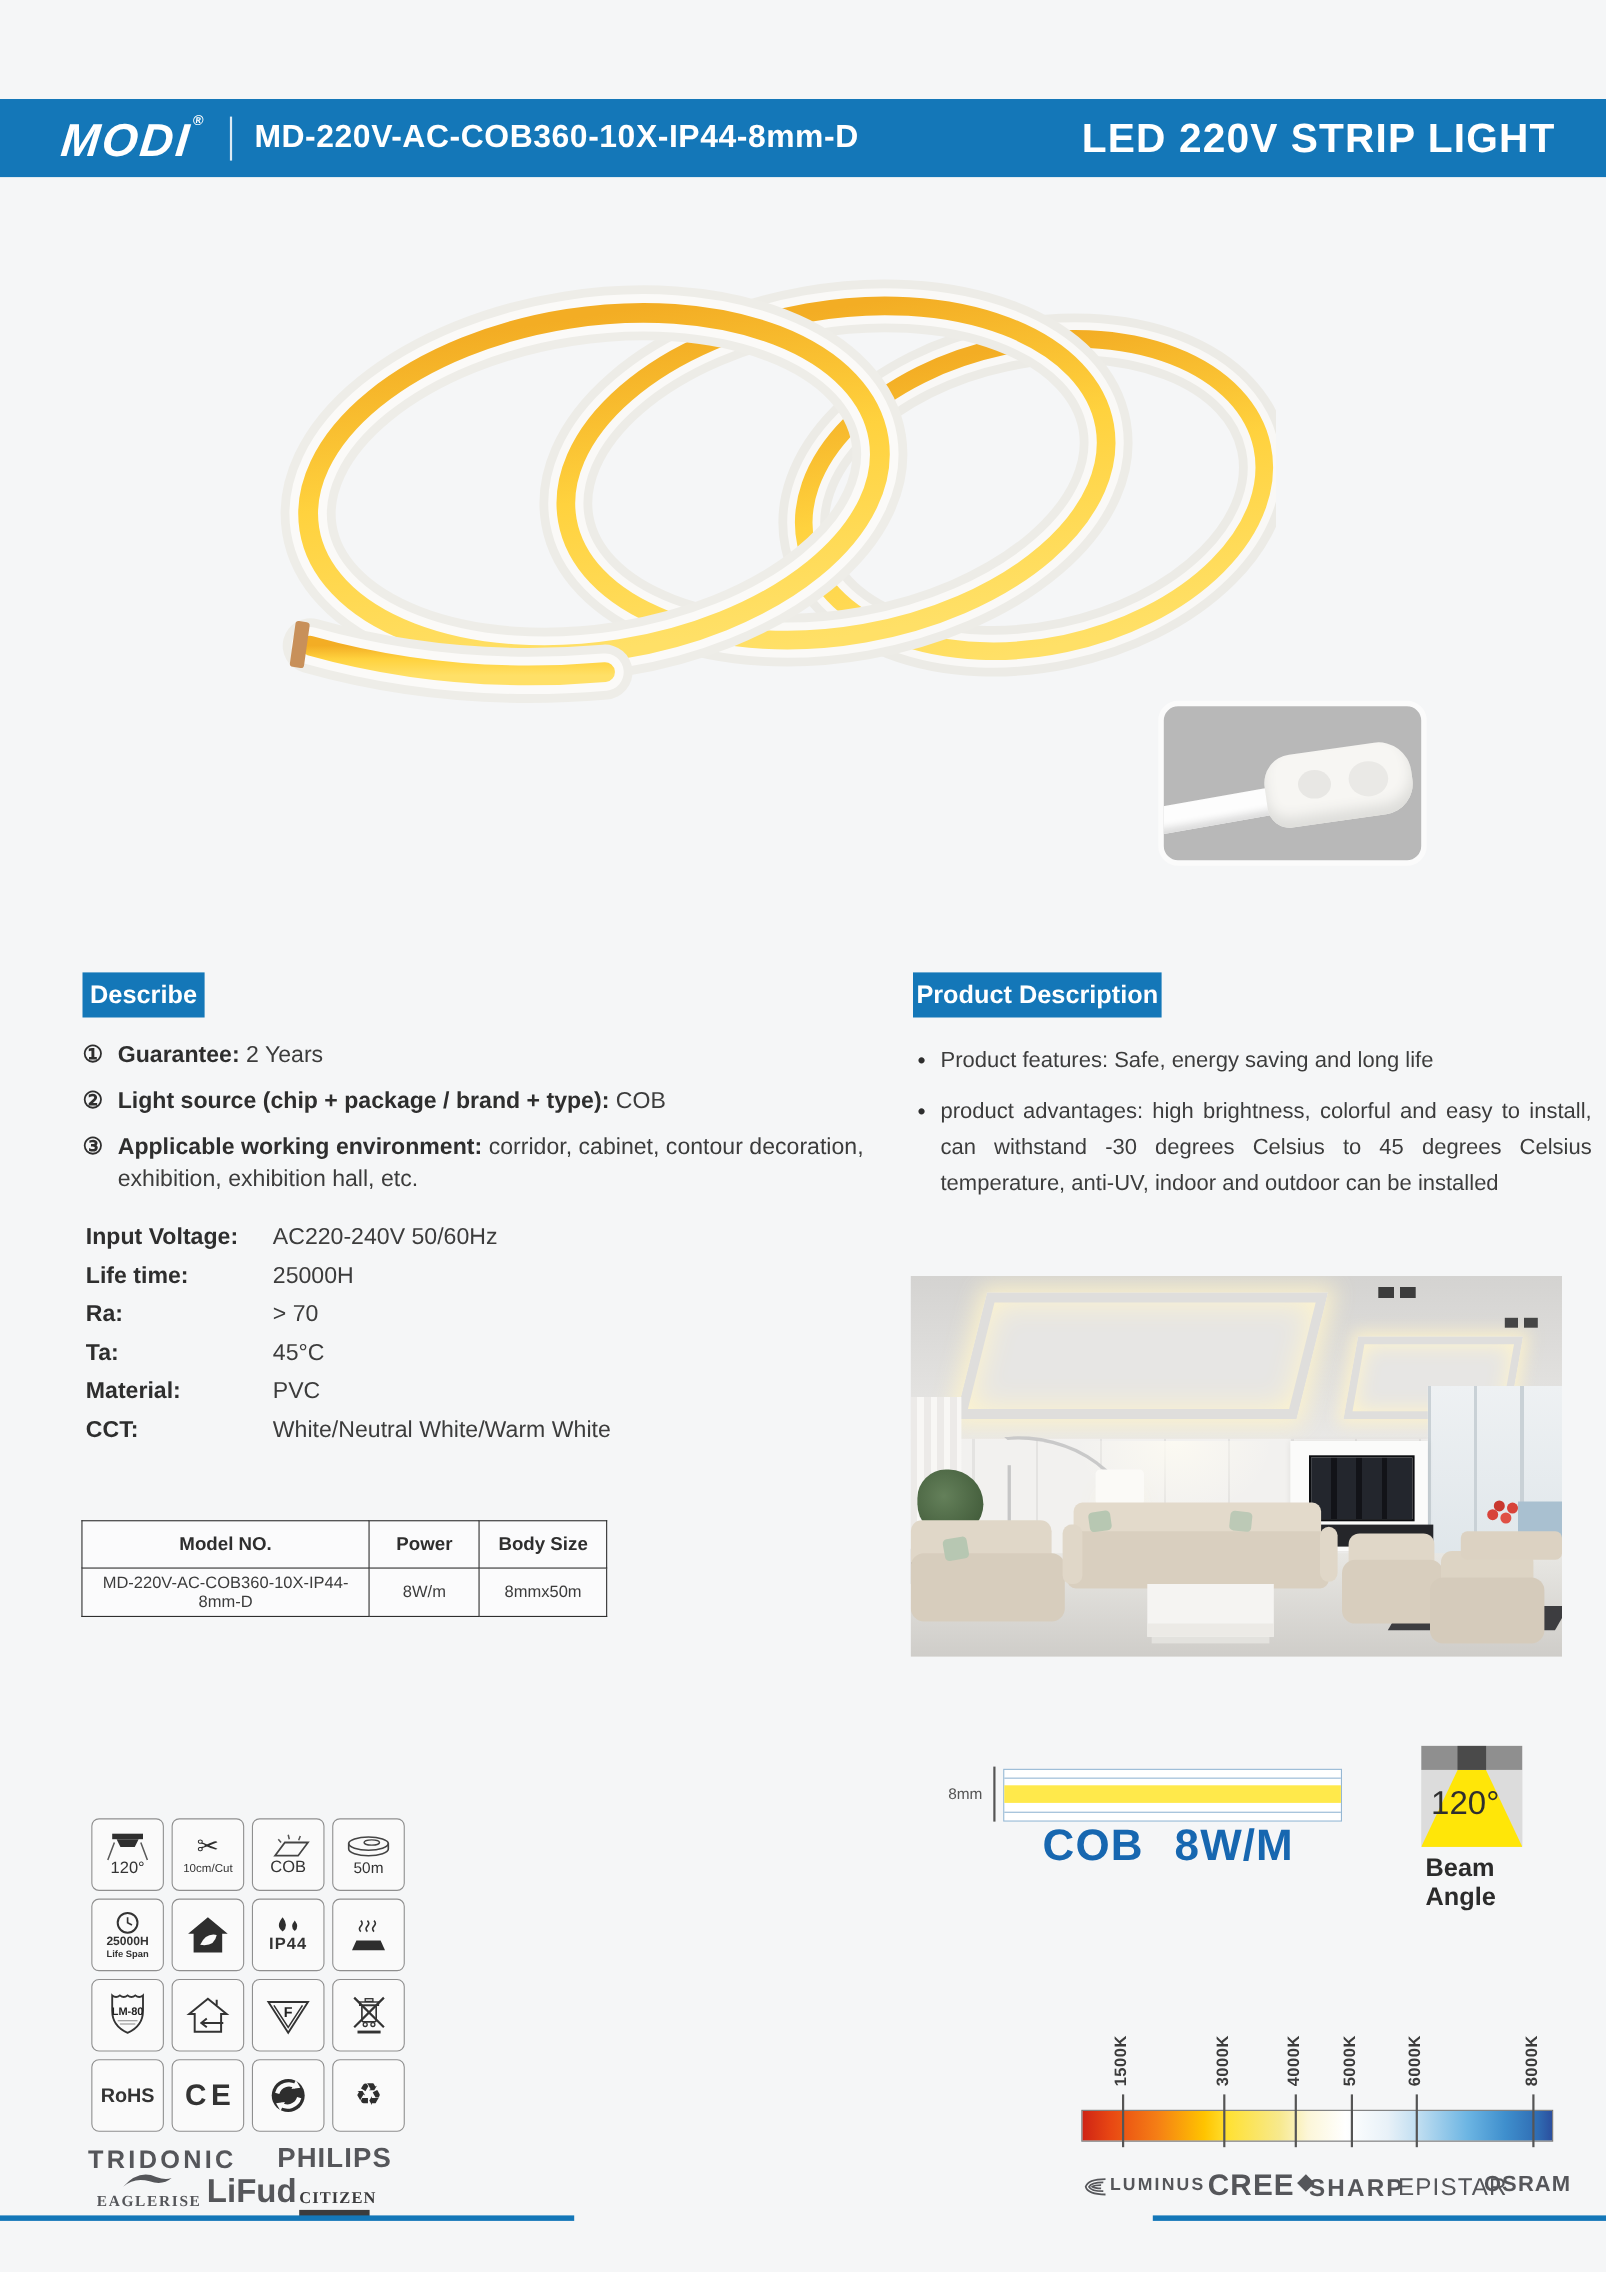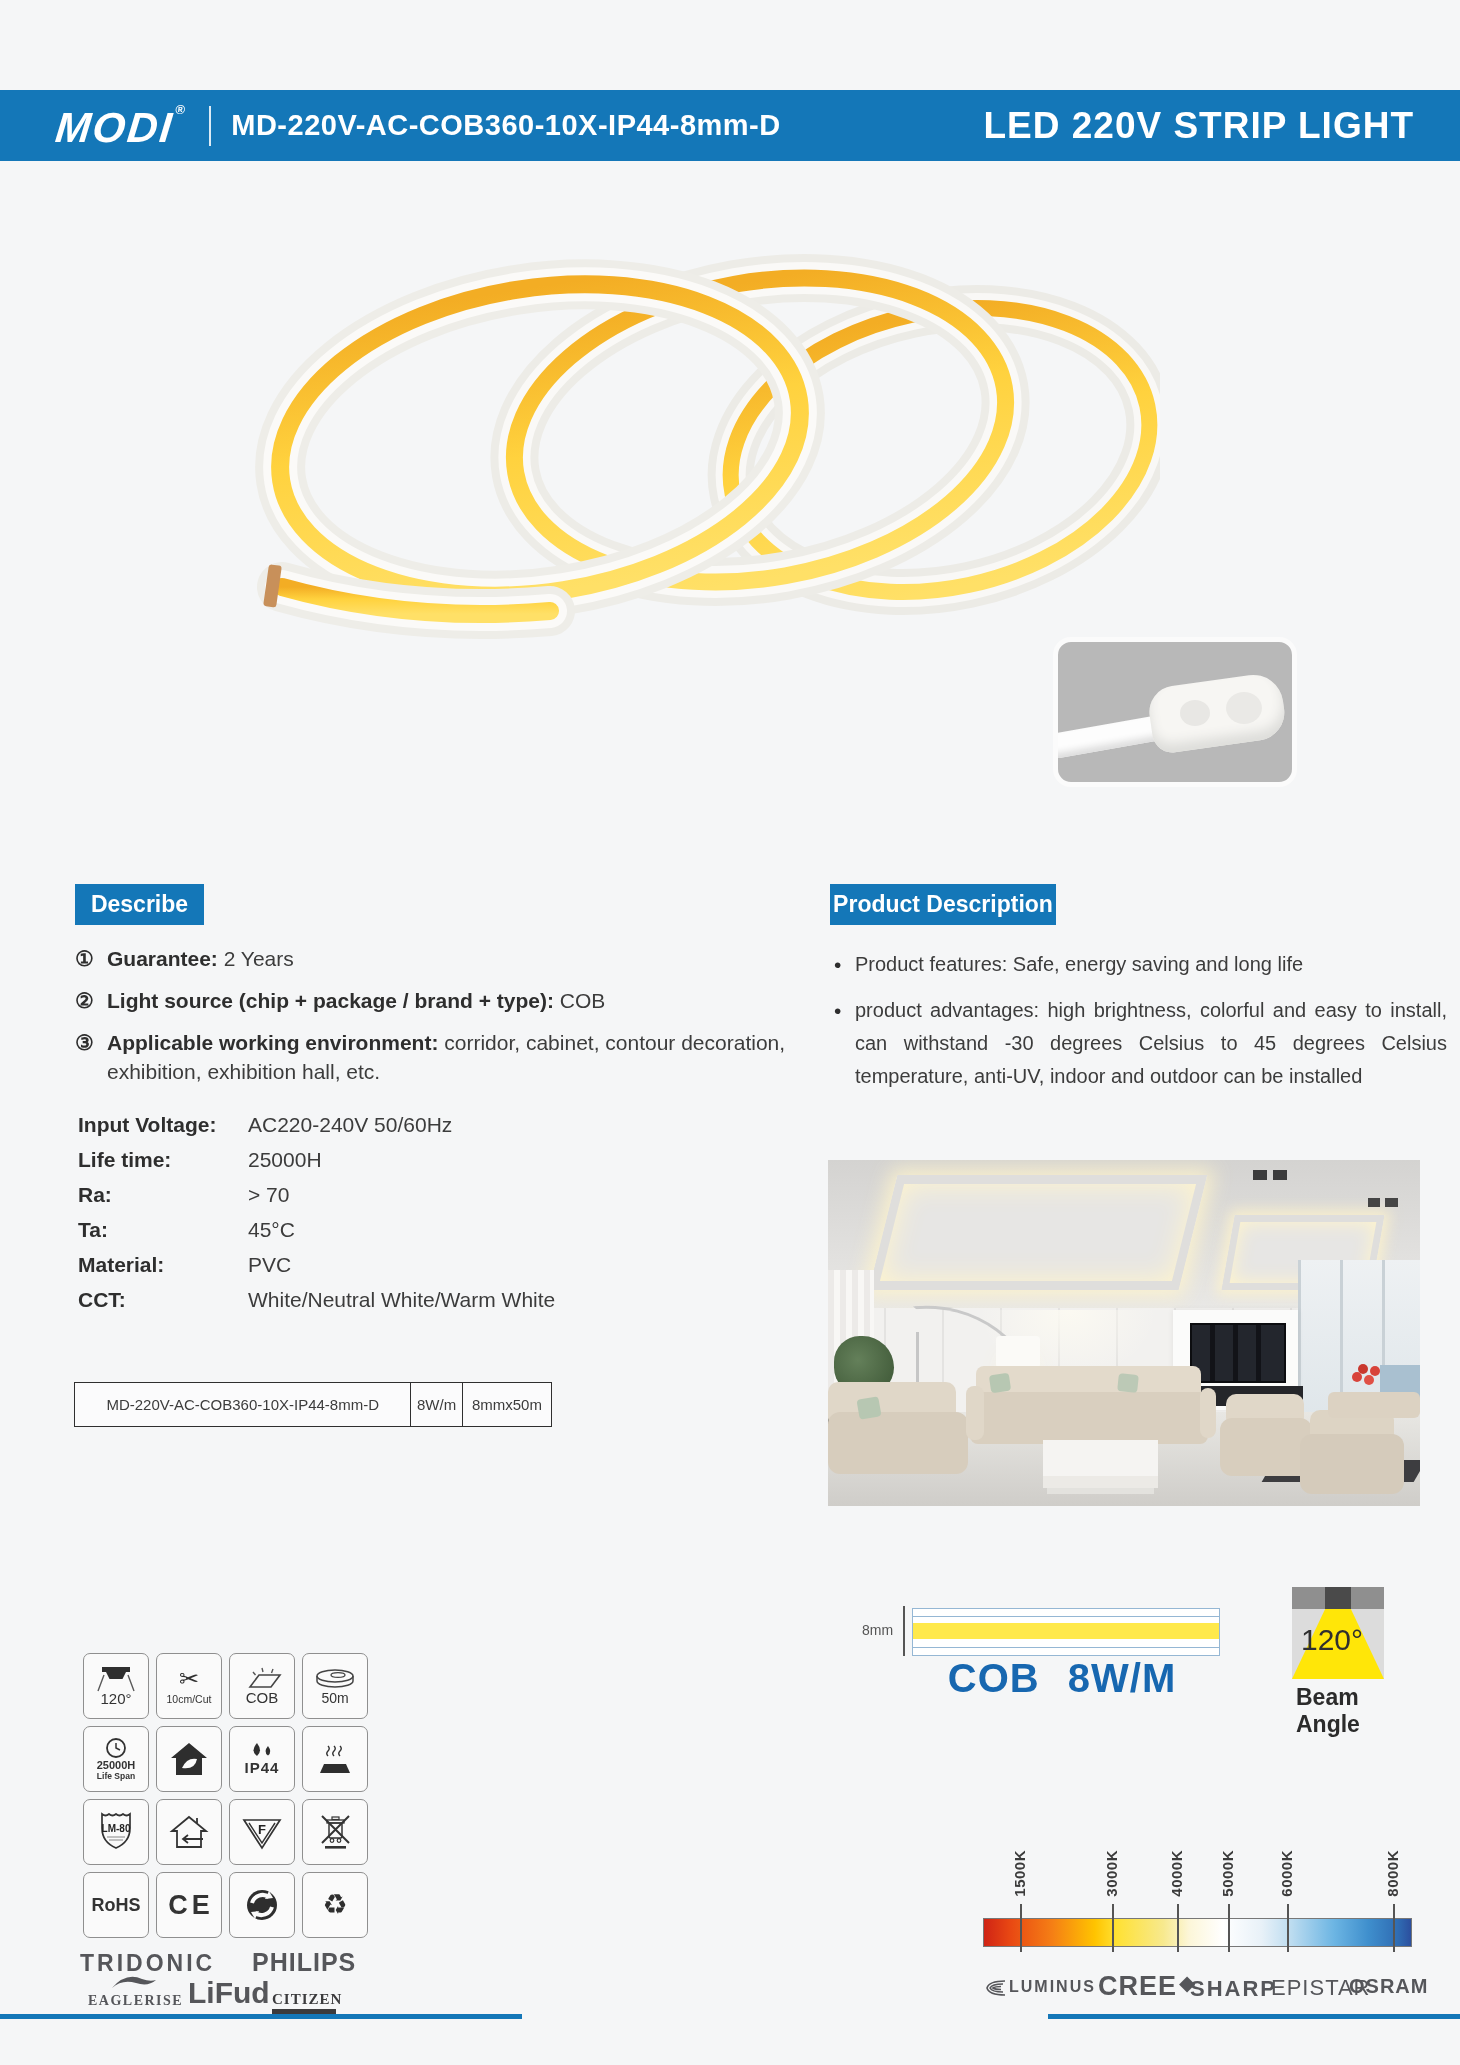--- a/index.html
+++ b/index.html
@@ -105,21 +105,21 @@
   <div class="abs" style="left:1053px;top:637px;width:234px;height:140px;background:#b8b8b8;
        border-radius:18px;border:5px solid #fbfbfb;overflow:hidden;">
     <i style="left:-14px;top:82px;width:130px;height:25px;background:#fdfdfd;border-radius:13px;
        transform:rotate(-10deg);box-shadow:inset 0 -5px 7px #dcdcdc;"></i>
     <i style="left:92px;top:38px;width:134px;height:66px;background:#f7f6f3;border-radius:26px 30px 28px 20px;
        transform:rotate(-8deg);box-shadow:inset 0 -9px 12px #ddddda;"></i>
     <i style="left:122px;top:58px;width:30px;height:26px;background:#e8e7e4;border-radius:50%;"></i>
     <i style="left:168px;top:50px;width:36px;height:32px;background:#eae9e6;border-radius:50%;"></i>
   </div>
 
-  <div class="abs secbox" style="left:75px;top:884px;width:129px;height:41px;">
+  <div class="abs secbox" style="left:75px;top:884px;width:111px;height:41px;">
     <span>Describe</span>
   </div>
 
   <div class="abs" style="left:75px;top:945px;">
     <div class="ditem">
       <span class="dnum">①</span>
       <b>Guarantee:</b>
       <span>2 Years</span>
     </div>
     <div class="ditem">
@@ -138,20 +138,25 @@
     <div class="specrow"><b>Input Voltage:</b><span>AC220-240V 50/60Hz</span></div>
     <div class="specrow"><b>Life time:</b><span>25000H</span></div>
     <div class="specrow"><b>Ra:</b><span>&gt; 70</span></div>
     <div class="specrow"><b>Ta:</b><span>45°C</span></div>
     <div class="specrow"><b>Material:</b><span>PVC</span></div>
     <div class="specrow"><b>CCT:</b><span>White/Neutral White/Warm White</span></div>
   </div>
 
   <table class="abs spec" style="left:74px;top:1382px;">
     <tbody>
+        <tr>
+      <th style="width:265px">Model NO.</th>
+      <th style="width:99px">Power</th>
+      <th style="width:114px">Body Size</th>
+    </tr>
     <tr>
       <td>MD-220V-AC-COB360-10X-IP44-8mm-D</td>
       <td>8W/m</td>
       <td>8mmx50m</td>
     </tr>
   </tbody>
     </table>
 
   <div class="abs secbox" style="left:830px;top:884px;width:226px;height:41px;">
     <span>Product Description</span>

